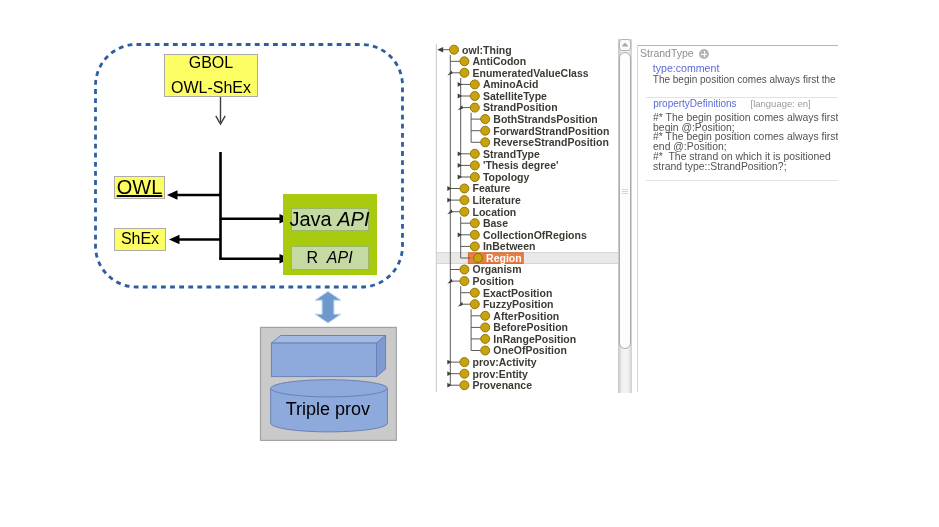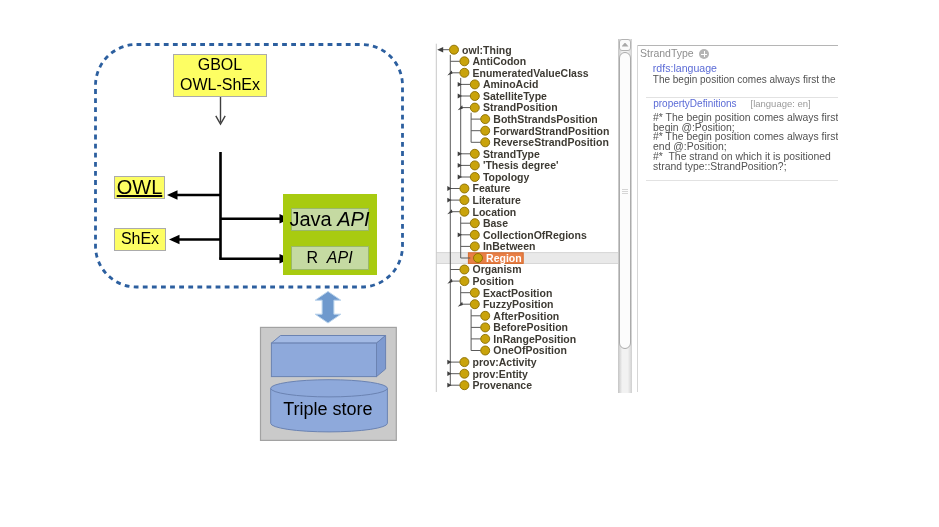--- a/index.html
+++ b/index.html
@@ -42,27 +42,27 @@
   <rect x="260.5" y="327.4" width="135.8" height="113" fill="#cacaca" stroke="#a2a2a2" stroke-width="1.2"></rect>
 
   <polygon points="271.4,343.1 280.5,335.5 385.6,335.5 376.5,343.1" fill="#a2b9e4" stroke="#6b83b2" stroke-width="1"></polygon>
   <polygon points="376.5,343.1 385.6,335.5 385.6,369 376.5,376.6" fill="#7e9ad0" stroke="#6b83b2" stroke-width="1"></polygon>
   <rect x="271.4" y="343.1" width="105.1" height="33.5" fill="#8ea9db" stroke="#6b83b2" stroke-width="1"></rect>
 
   <path d="M270.7,388.3 L270.7,423.3 A58.35,8.6 0 0 0 387.4,423.3 L387.4,388.3" fill="#8ea9db" stroke="#6b83b2" stroke-width="1"></path>
   <ellipse cx="329.05" cy="388.3" rx="58.35" ry="8.6" fill="#8ea9db" stroke="#6b83b2" stroke-width="1"></ellipse>
 </svg>
 
-<div class="box yellow" style="left:173px;top:53.5px;width:92px;height:41px;font-size:16px;line-height:20px;">GBOL<br>OWL-ShEx</div>
+<div class="box yellow" style="left:164px;top:53.5px;width:92px;height:41px;font-size:16px;line-height:25px;">GBOL<br>OWL-ShEx</div>
 <div class="box yellow" style="left:114px;top:176px;width:49px;height:21px;font-size:20px;text-decoration:underline;">OWL</div>
 <div class="box yellow" style="left:114px;top:227.5px;width:50px;height:21px;font-size:16px;">ShEx</div>
 <div class="abs" style="left:282.5px;top:194px;width:94.5px;height:81px;background:#a8cb10;"></div>
 <div class="box" style="left:290.5px;top:208px;width:76px;height:21px;background:#c5daa2;border:1px solid #9ab86a;font-size:20px;">Java&nbsp;<i>API</i></div>
 <div class="box" style="left:290.5px;top:246.3px;width:76px;height:22px;background:#c5daa2;border:1px solid #9ab86a;font-size:16px;">R&nbsp;&nbsp;<i>API</i></div>
-<div class="box" style="left:269.4px;top:392px;width:117px;height:35px;font-size:18px;">Triple store</div>
+<div class="box" style="left:269.4px;top:392px;width:117px;height:35px;font-size:18px;">Triple prov</div>
 
 <svg id="tree" width="939" height="527" viewBox="0 0 939 527">
   <rect x="436.5" y="252.1" width="181.5" height="11.9" fill="#e9e9e9"></rect>
   <rect x="436.5" y="252.1" width="181.5" height="1" fill="#d7d7d7"></rect>
   <rect x="436.5" y="263.0" width="181.5" height="1" fill="#d7d7d7"></rect>
   <rect x="468.4" y="252.8" width="54.8" height="10.6" fill="#e87f47" stroke="#d56a2c" stroke-width="1"></rect>
   <line x1="450.3" y1="54.8" x2="450.3" y2="385.2" stroke="#5a5a5a" stroke-width="1"></line>
   <line x1="460.7" y1="77.9" x2="460.7" y2="177.0" stroke="#5a5a5a" stroke-width="1"></line>
   <line x1="471.1" y1="112.7" x2="471.1" y2="142.3" stroke="#5a5a5a" stroke-width="1"></line>
   <line x1="460.7" y1="216.8" x2="460.7" y2="258.0" stroke="#5a5a5a" stroke-width="1"></line>
@@ -186,21 +186,21 @@
 <div class="abs" style="left:621.8px;top:189px;width:6px;height:1px;background:#d5d5d5;"></div>
 <div class="abs" style="left:621.8px;top:191px;width:6px;height:1px;background:#d5d5d5;"></div>
 <div class="abs" style="left:621.8px;top:193px;width:6px;height:1px;background:#d5d5d5;"></div>
 
 <div class="abs" style="left:637.3px;top:45.3px;width:200.7px;height:1px;background:#b5b5b5;"></div>
 <div class="abs" style="left:637.3px;top:45.3px;width:1px;height:347px;background:#d6d6d6;"></div>
 <div class="abs" style="left:640px;top:47.4px;font-size:10.5px;color:#8f8f8f;">StrandType</div>
 <div class="abs" style="left:699.3px;top:49.2px;width:10px;height:10px;border-radius:50%;background:#b5b5b5;"></div>
 <div class="abs" style="left:701.3px;top:53.55px;width:6px;height:1.3px;background:#fff;"></div>
 <div class="abs" style="left:703.65px;top:51.2px;width:1.3px;height:6px;background:#fff;"></div>
-<div class="abs" style="left:652.8px;top:62.4px;font-size:10.6px;color:#5b6bd6;">rdfs:language</div>
+<div class="abs" style="left:652.8px;top:62.4px;font-size:10.6px;color:#5b6bd6;">type:comment</div>
 <div class="abs" style="left:652.8px;top:74.2px;width:185.2px;font-size:10px;color:#525252;white-space:nowrap;overflow:hidden;">The begin position comes always first the end</div>
 <div class="abs" style="left:646px;top:97.2px;width:192px;height:1px;background:#e2e2e2;"></div>
 <div class="abs" style="left:653.2px;top:97.6px;font-size:10px;color:#5b6bd6;text-align:center;">propertyDefinitions</div>
 <div class="abs" style="left:750.5px;top:98.2px;font-size:9.5px;color:#9a9a9a;">[language: en]</div>
 <div class="abs" style="left:653.1px;top:112.9px;width:185px;height:64px;overflow:hidden;font-size:10.4px;line-height:9.8px;color:#525252;white-space:pre;">#* The begin position comes always first
 begin @:Position;
 #* The begin position comes always first
 end @:Position;
 #*  The strand on which it is positioned
 strand type::StrandPosition?;</div>

